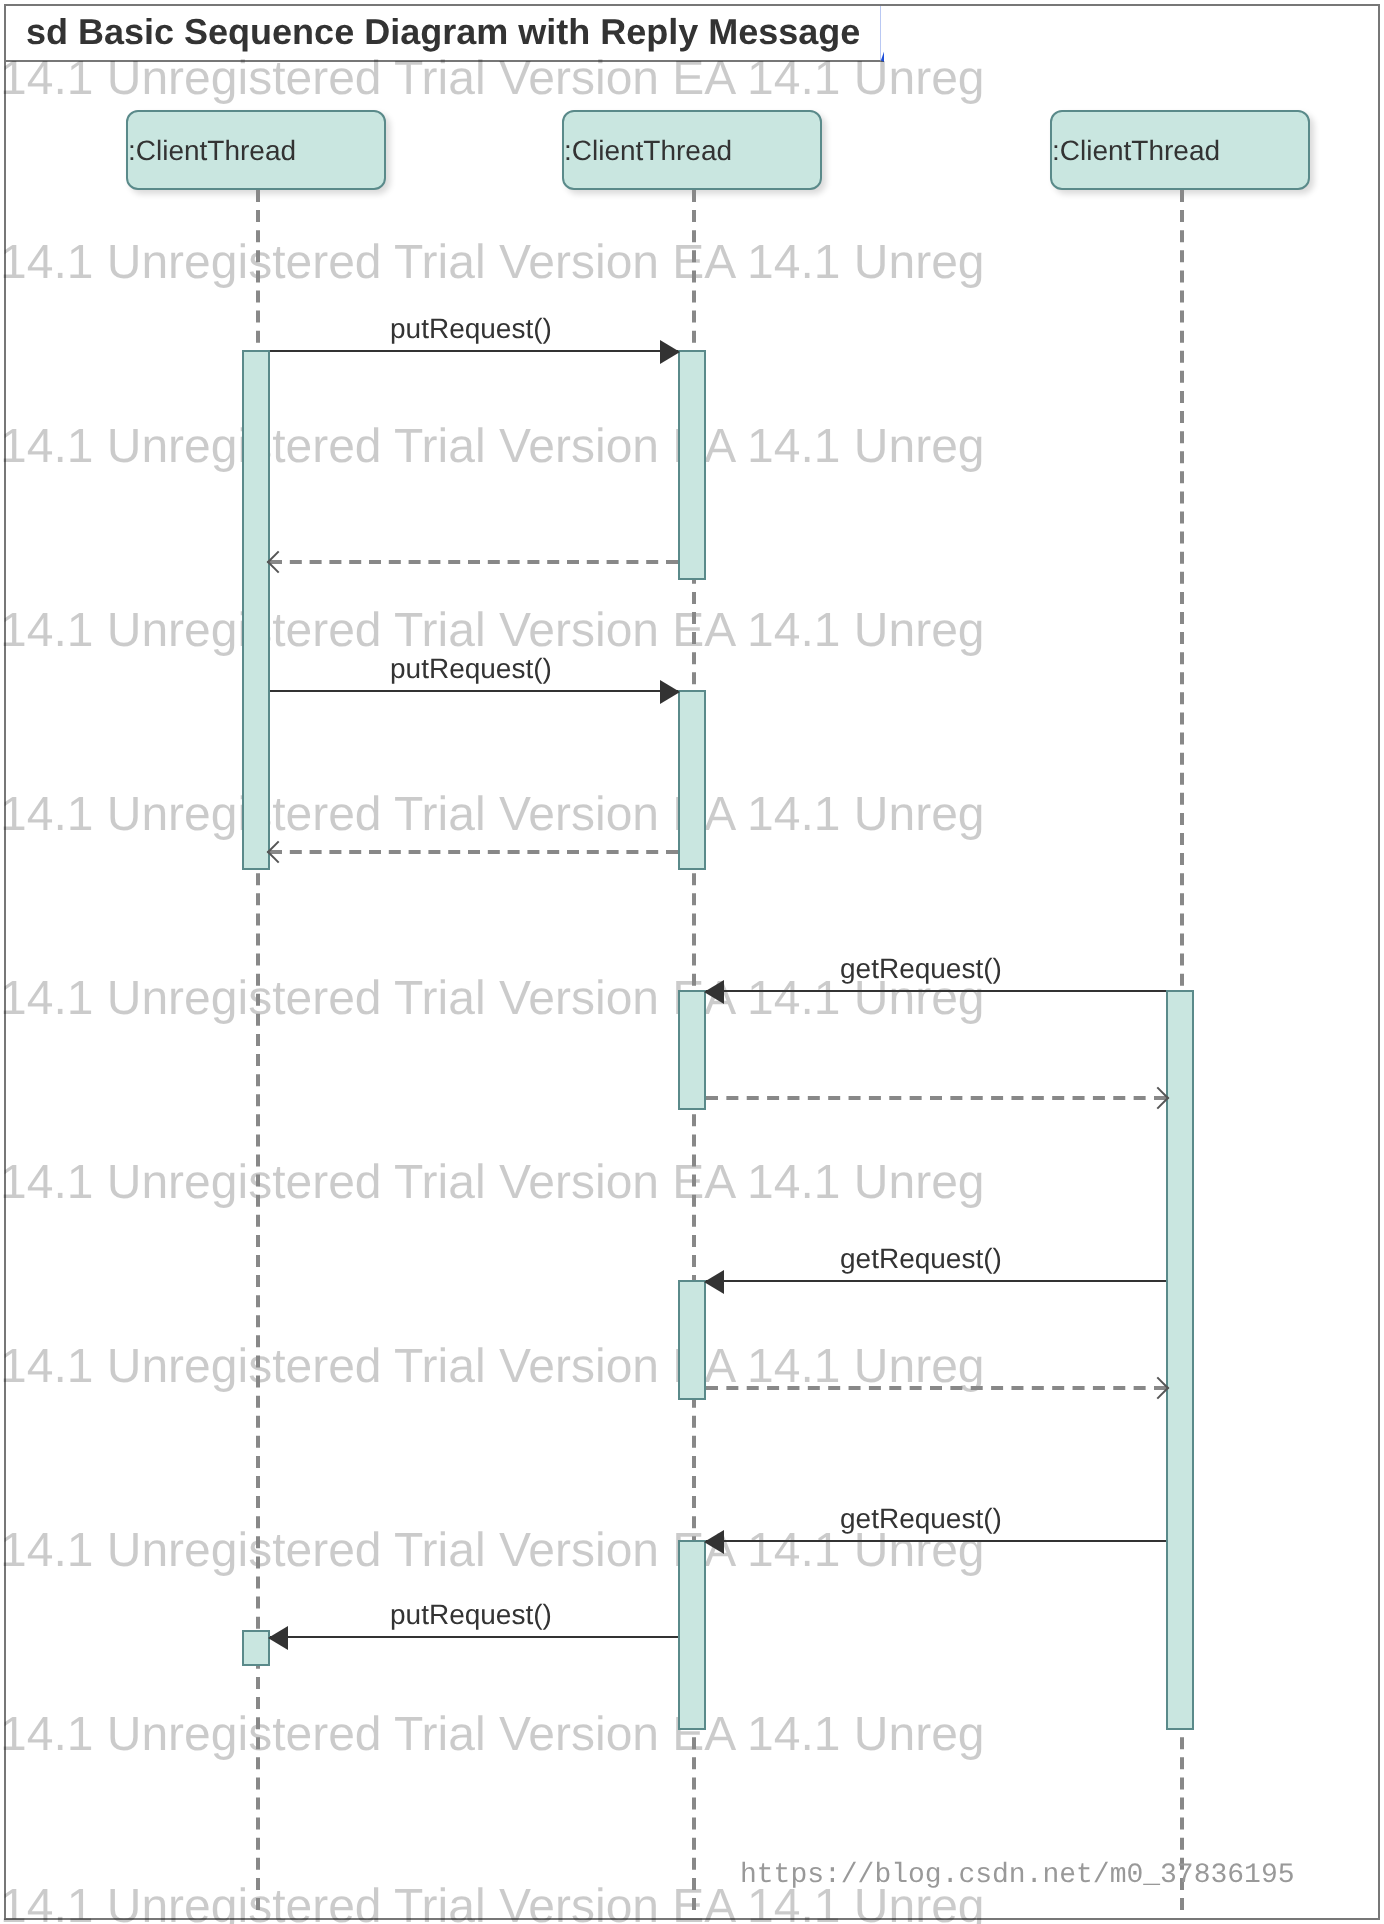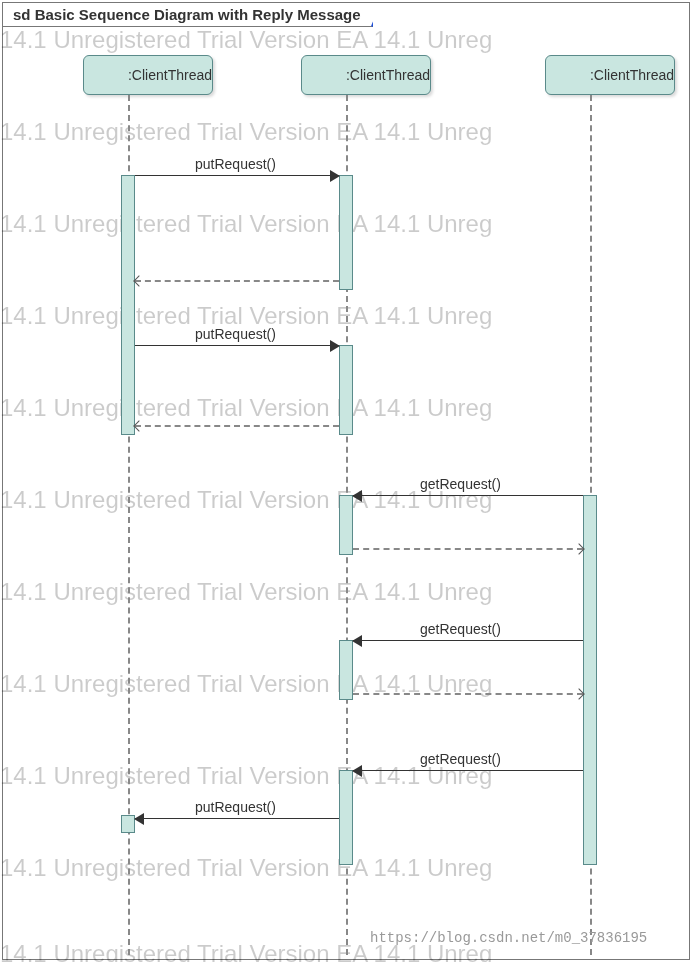--- a/index.html
+++ b/index.html
@@ -20,21 +20,21 @@
     top: 2px; left: 2px; right: 2px; bottom: 2px;
     border: 1px solid #777;
   }
   .frame-title {
     position: absolute;
     top: 0; left: 0;
     padding: 3px 10px;
     border-bottom: 1px solid #777;
     border-right: 2px solid #1d4ed8;
     font-weight: bold;
-    font-size: 15px;
+    font-size: 18px;
     background: #fff;
   }
   .frame-title::after {
     content: '';
     position: absolute;
     right: -10px;
     top: 0;
     height: 100%;
     width: 10px;
     background: #fff;
@@ -43,24 +43,23 @@
   }
   .lifeline-head {
     position: absolute;
     width: 130px;
     height: 40px;
     border: 1px solid #5a8a8a;
     background: #c9e6e0;
     border-radius: 6px;
     display: flex;
     align-items: center;
-    justify-content: flex-end;
+    justify-content: flex-start;
     font-size: 14px;
     box-shadow: 2px 2px 3px rgba(0,0,0,0.15);
-    margin-left: 20px;
   }
   .lifeline {
     position: absolute;
     width: 0;
     border-left: 2px dashed #888;
   }
   .activation {
     position: absolute;
     width: 14px;
     margin-left: -7px;

